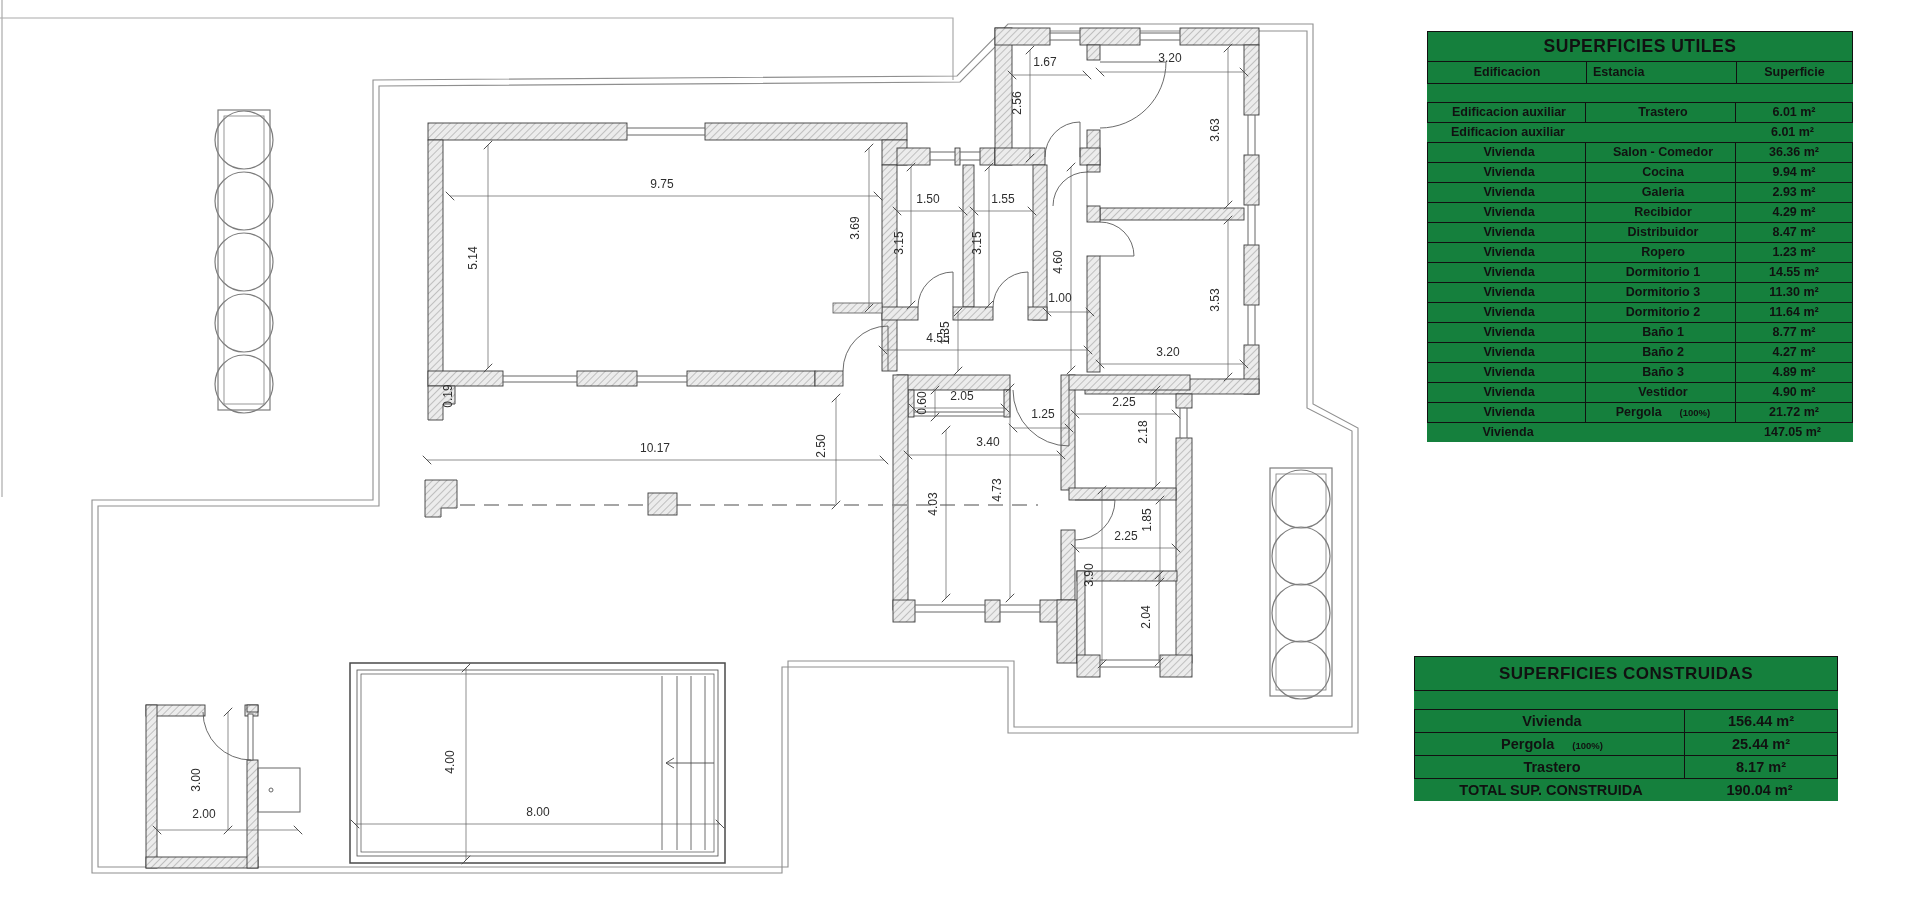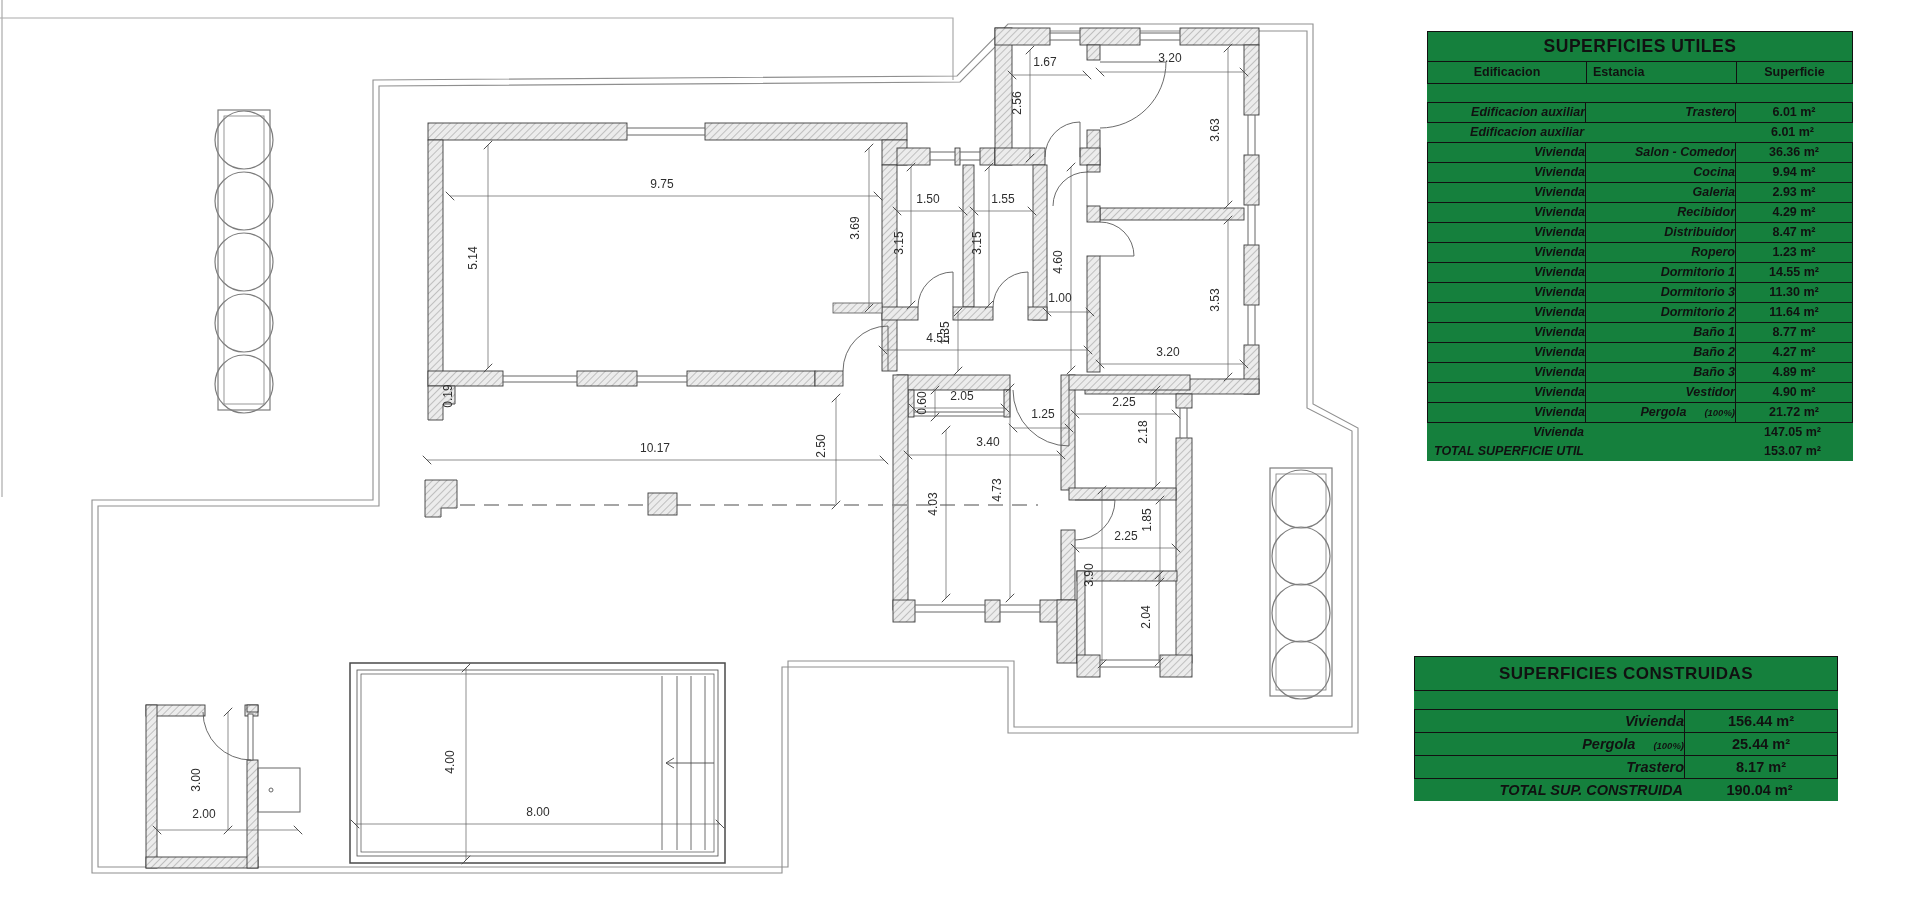--- a/index.html
+++ b/index.html
@@ -27,21 +27,21 @@
   .tbl-body{margin-top:18px;}
   .trow{display:grid;}
   #table-utiles .trow{grid-template-columns:157px 150px 117px;font-size:12.5px;line-height:19px;height:19px;}
   #table-construidas .trow{grid-template-columns:269px 153px;font-size:14.5px;line-height:22px;height:22px;}
   .trow{font-weight:bold;}
   .trow.boxed{border:1px solid #111;}
   .trow.boxed + .trow.boxed{margin-top:-1px;}
   .trow .cell{overflow:visible;white-space:nowrap;}
   .trow.boxed .cell + .cell{border-left:1px solid #111;}
   .trow.plain .cell + .cell{border-left:none;}
-  .cell.c-name{padding-left:5px;text-align:right;font-style:italic;}
+  .cell.c-name{padding-left:5px;text-align:center;}
   .cell.c-val{text-align:center;}
   .note{font-size:9.5px;font-weight:bold;margin-left:18px;}
 </style>
 </head>
 <body>
 
 <svg id="plan-svg" width="1920" height="920" viewBox="0 0 1920 920" xmlns="http://www.w3.org/2000/svg">
   <defs>
     <pattern id="hatch" width="5" height="5" patternUnits="userSpaceOnUse" patternTransform="rotate(45)">
       <rect width="5" height="5" fill="#ececec"></rect>
@@ -436,25 +436,20 @@
       <div class="trow boxed">
         <div class="cell c-name"><span>Vivienda</span></div>
         <div class="cell c-name"><span>Pergola</span><span class="note">(100%)</span></div>
         <div class="cell c-val"><span>21.72 m²</span></div>
       </div>
       <div class="trow plain">
         <div class="cell c-name"><span>Vivienda</span></div>
         <div class="cell c-name"><span></span></div>
         <div class="cell c-val"><span>147.05 m²</span></div>
       </div>
-      <div class="trow plain">
-        <div class="cell c-name"><span>TOTAL SUPERFICIE UTIL</span></div>
-        <div class="cell c-name"><span></span></div>
-        <div class="cell c-val"><span>153.07 m²</span></div>
-      </div>
     </div>
 </div>
 
 <div class="areas-table" id="table-construidas">
   <div class="tbl-title">SUPERFICIES CONSTRUIDAS</div>
   <div class="tbl-body" id="construidas-body">
       <div class="trow boxed">
         <div class="cell c-name"><span>Vivienda</span></div>
         <div class="cell c-val"><span>156.44 m²</span></div>
       </div>

